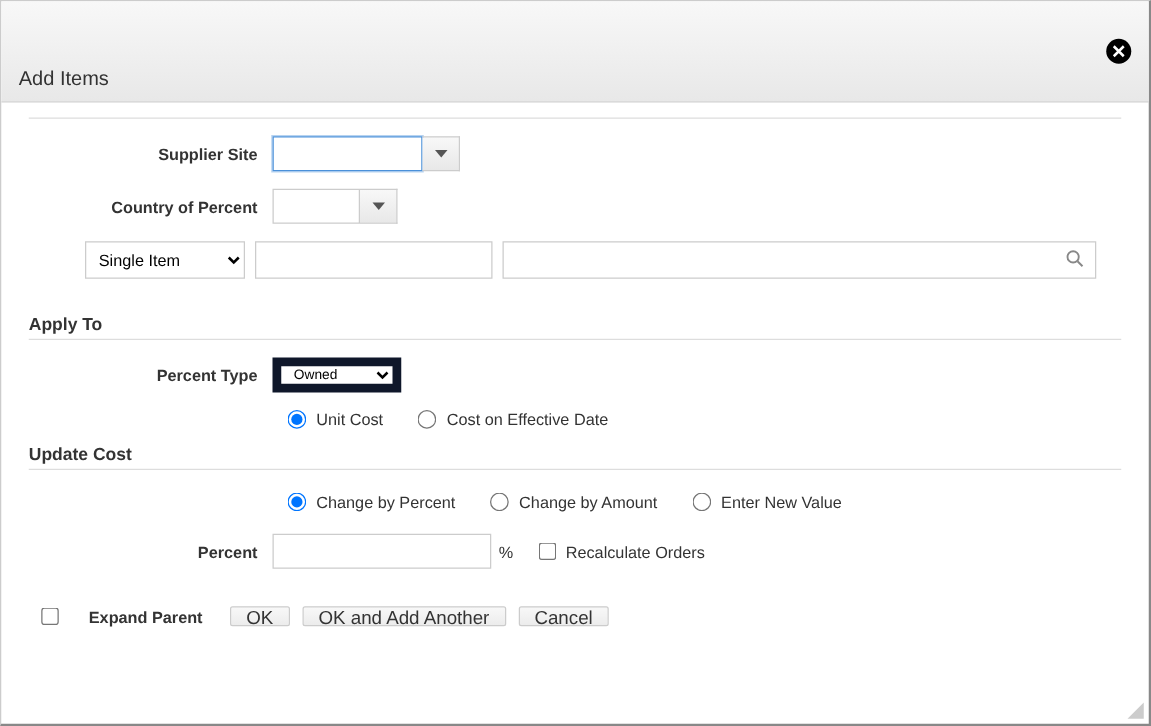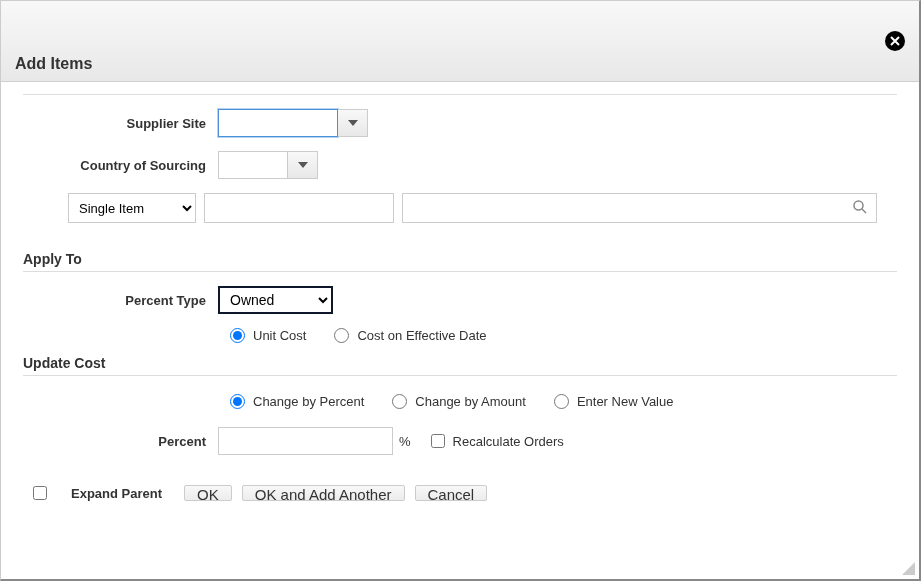--- a/index.html
+++ b/index.html
@@ -1,38 +1,38 @@
 <!DOCTYPE html>
 <html><head>
 <meta charset="utf-8">
 <style>
 * { box-sizing: border-box; margin: 0; padding: 0; }
 body { font-family: Arial, Helvetica, sans-serif; font-size: 13px; color: #333; background: #fff; }
 .dialog { width: 921px; height: 581px; background: #fff; border: 2px solid #888; border-top: 1px solid #ccc; border-left: 1px solid #ccc; box-shadow: -1px -1px 3px rgba(0,0,0,0.1); position: relative; overflow: hidden; }
 .titlebar { background: linear-gradient(to bottom, #f8f8f8, #e8e8e8); border-bottom: 1px solid #d0d0d0; padding: 8px 14px; display: flex; justify-content: space-between; align-items: center; }
-.titlebar-title { font-size: 16px; font-weight: bold; color: #333; margin-top: 46px; }
+.titlebar-title { font-size: 16px; font-weight: normal; color: #333; margin-top: 46px; }
 .close-btn { width: 20px; height: 20px; background: #000; border-radius: 50%; display: flex; align-items: center; justify-content: center; cursor: pointer; }
 .close-btn svg { width: 12px; height: 12px; }
 .content { padding: 12px 22px 0 22px; }
 .section-title { font-size: 14px; font-weight: bold; color: #333; margin-bottom: 4px; }
 .section-rule { border: none; border-top: 1px solid #ddd; margin-bottom: 14px; }
 .row { display: flex; align-items: center; margin-bottom: 14px; }
 .label { width: 195px; text-align: right; padding-right: 12px; font-size: 13px; color: #333; font-weight: bold; }
 .combo { display: flex; }
 .combo input { height: 28px; border: 1px solid #ccc; padding: 0 6px; background: #fff; font-size: 13px; }
 .combo-btn { width: 30px; height: 28px; background: linear-gradient(to bottom, #f8f8f8, #e8e8e8); border: 1px solid #ccc; border-left: none; display: flex; align-items: center; justify-content: center; cursor: pointer; }
 .tri-down { width: 0; height: 0; border-left: 5px solid transparent; border-right: 5px solid transparent; border-top: 6px solid #555; }
 .supplier-input { width: 120px; border: 1px solid #4a90d9 !important; box-shadow: 0 0 0 1px rgba(74,144,217,0.4); }
 .country-input { width: 70px; }
 .item-row { display: flex; gap: 8px; margin-left: 45px; margin-bottom: 22px; align-items: center; }
 .item-select { width: 128px; height: 30px; border: 1px solid #ccc; background: #fff; padding: 0 6px; font-size: 13px; }
 .item-input { width: 190px; height: 30px; border: 1px solid #ccc; padding: 0 6px; background: #fff; font-size: 13px; }
 .item-desc { flex: 1; max-width: 475px; height: 30px; border: 1px solid #ccc; background: #fff; display: flex; align-items: center; justify-content: flex-end; padding-right: 8px; }
 .search-icon { cursor: pointer; }
-.purchase-select { width: 115px; height: 28px; border: 2px solid #0f172a; background: #fff; padding: 0 6px; font-size: 14px; }
+.purchase-select { width: 103px; height: 28px; border: 7px solid #0f172a; background: #fff; padding: 0 6px; font-size: 11px; }
 .radio-group { display: flex; align-items: flex-start; gap: 28px; margin-left: 207px; margin-bottom: 12px; }
 .radio-item { display: flex; align-items: center; gap: 8px; cursor: pointer; }
 .radio-item input[type=radio] { width: 15px; height: 15px; cursor: pointer; }
 .percent-input { width: 175px; height: 28px; border: 1px solid #ccc; padding: 0 6px; background: #fff; font-size: 13px; }
 .percent-sym { margin: 0 20px 0 6px; }
 .check-item { display: flex; align-items: center; gap: 8px; cursor: pointer; }
 .check-item input[type=checkbox] { width: 14px; height: 14px; cursor: pointer; }
 .footer { display: flex; align-items: center; gap: 10px; margin-top: 30px; padding-left: 10px; }
 .footer-check { display: flex; align-items: center; gap: 24px; margin-right: 12px; }
 .footer-check input[type=checkbox] { width: 14px; height: 14px; cursor: pointer; }
@@ -62,21 +62,21 @@
       <div class="label">Supplier Site</div>
       <div class="combo">
         <input class="supplier-input" type="text" value="" style="">
         <div class="combo-btn">
           <div class="tri-down"></div>
         </div>
       </div>
     </div>
 
     <div class="row">
-      <div class="label">Country of Sourcing</div>
+      <div class="label">Country of Percent</div>
       <div class="combo">
         <input class="country-input" type="text" value="" style="">
         <div class="combo-btn">
           <div class="tri-down"></div>
         </div>
       </div>
     </div>
 
     <div class="item-row">
       <select class="item-select">

